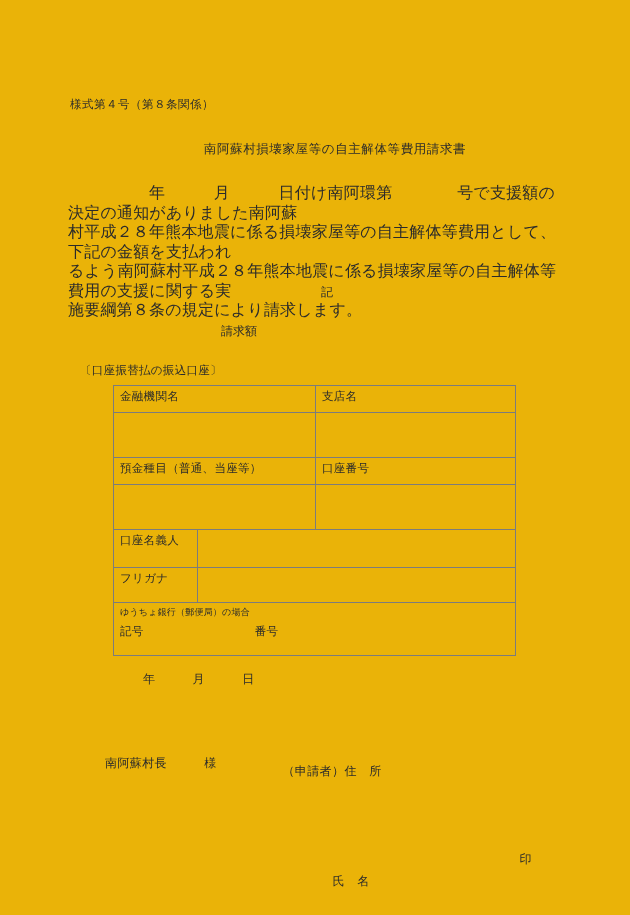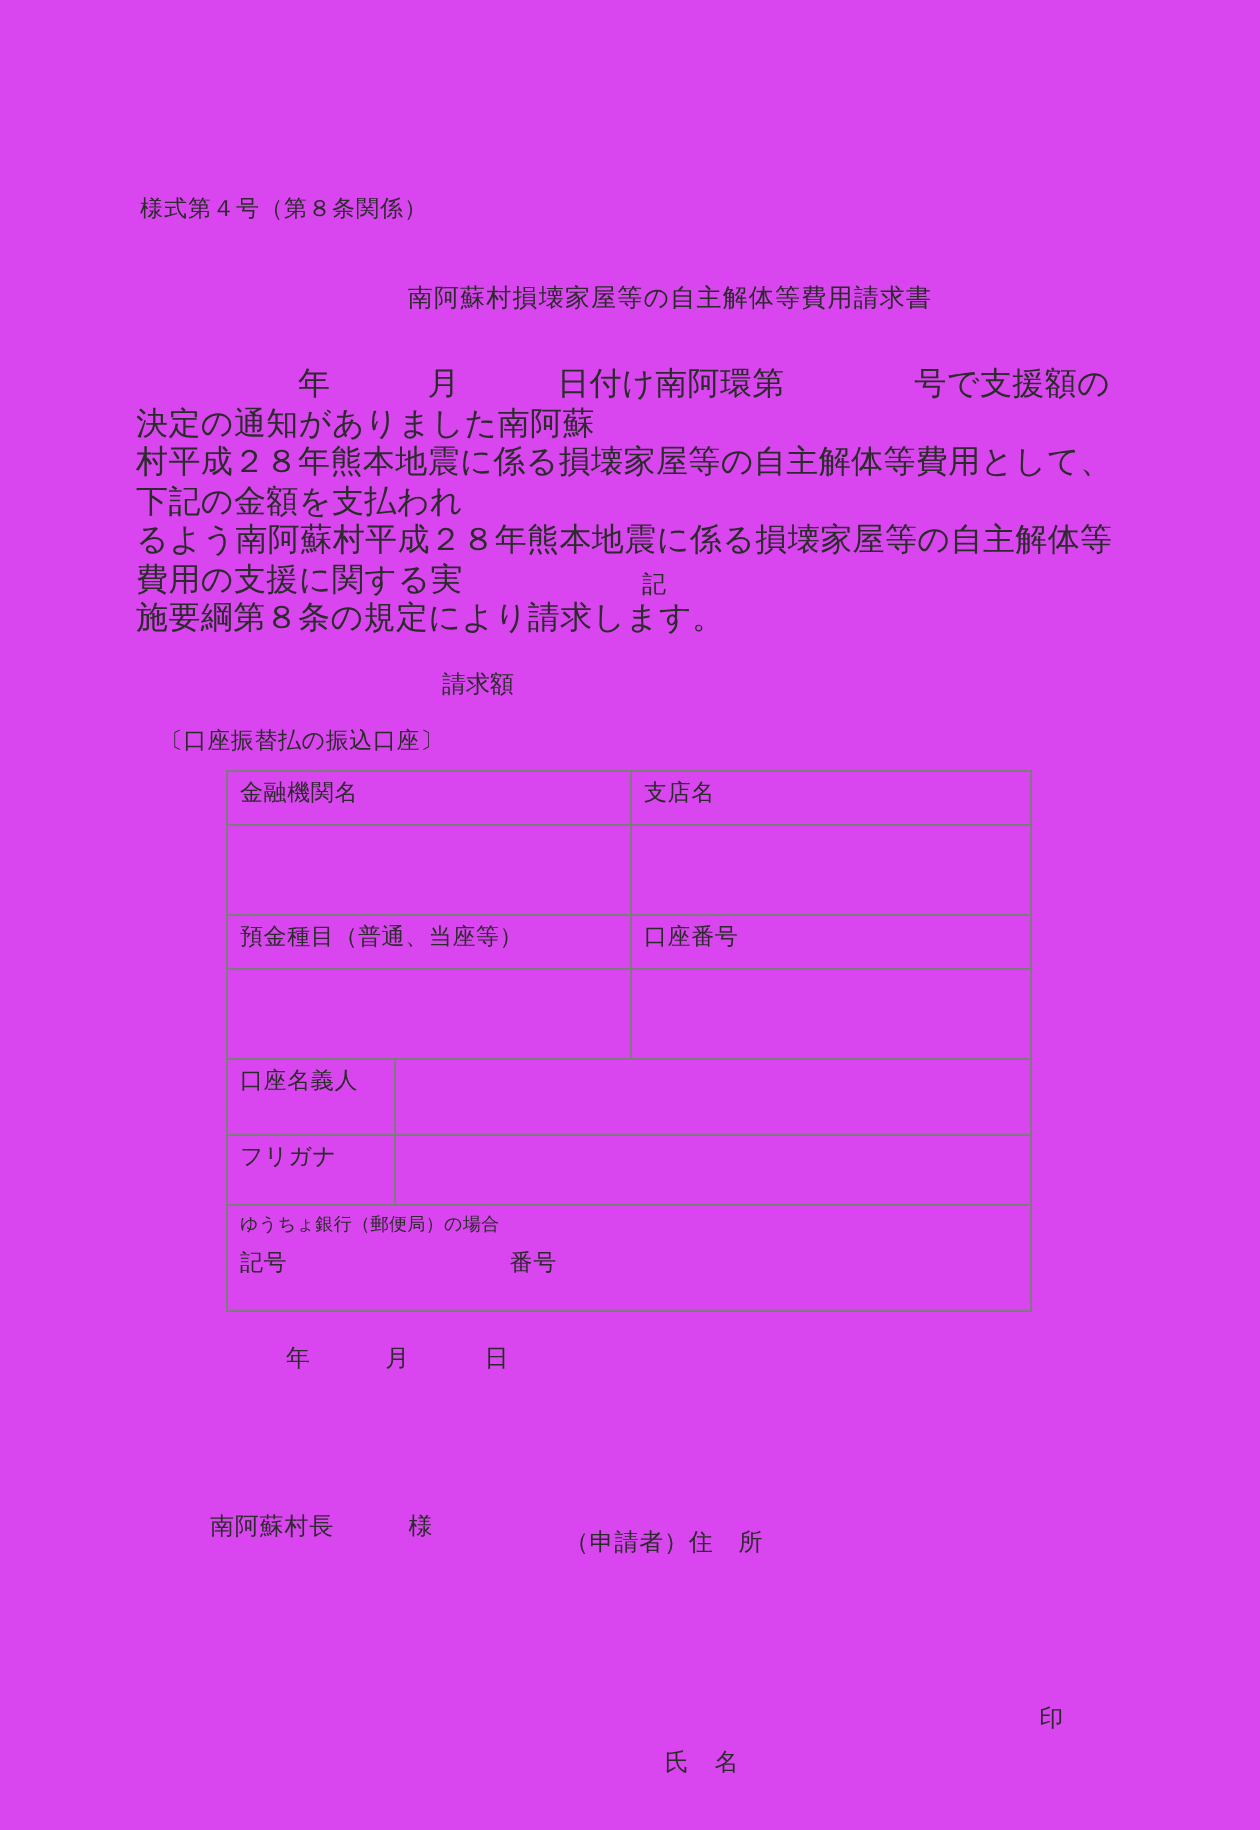--- a/index.html
+++ b/index.html
@@ -12,21 +12,21 @@
     background: #ffffff;
     font-family: "Liberation Serif", "DejaVu Serif", serif;
     color: #2b2b2b;
     position: relative;
     overflow: hidden;
   }
   .page {
     position: relative;
     width: 630px;
     height: 915px;
-    background: #d946ef;
+    background: #eab308;
   }
 
   
   .form-no {
     position: absolute;
     left: 70px;
     top: 97px;
     font-size: 11.5px;
     letter-spacing: 0.5px;
     white-space: nowrap;
@@ -78,21 +78,20 @@
     position: absolute;
     left: 221px;
     top: 323px;
     font-size: 12px;
     white-space: nowrap;
     display: flex;
     align-items: flex-end;
   }
   .amount-label {
     margin-right: 14px;
-    margin-top: 11px;
   }
   .amount-kin {
     border-bottom: 1px solid #555;
     padding-bottom: 1px;
   }
   .amount-blank {
     display: inline-block;
     width: 125px;
   }
 

